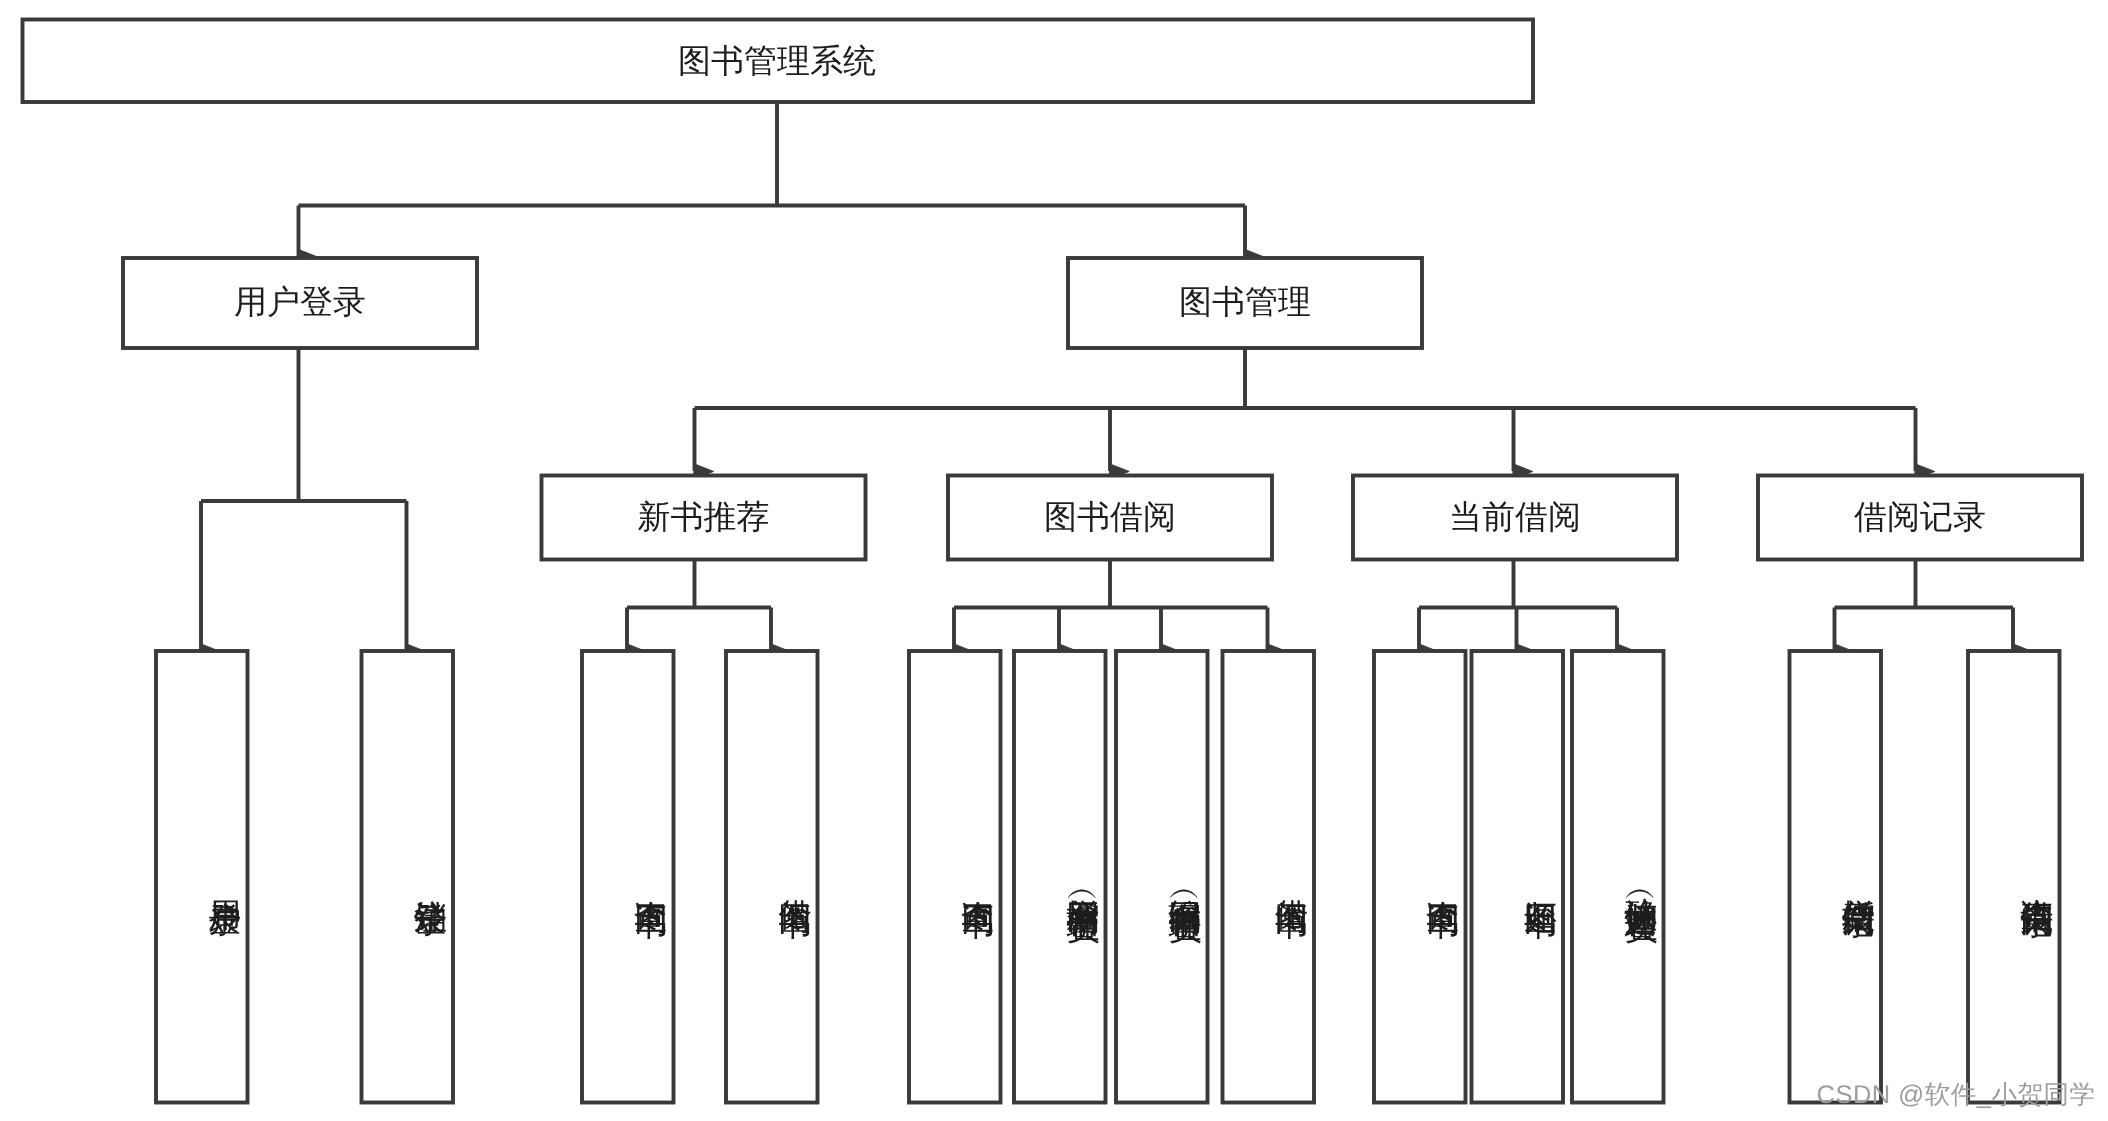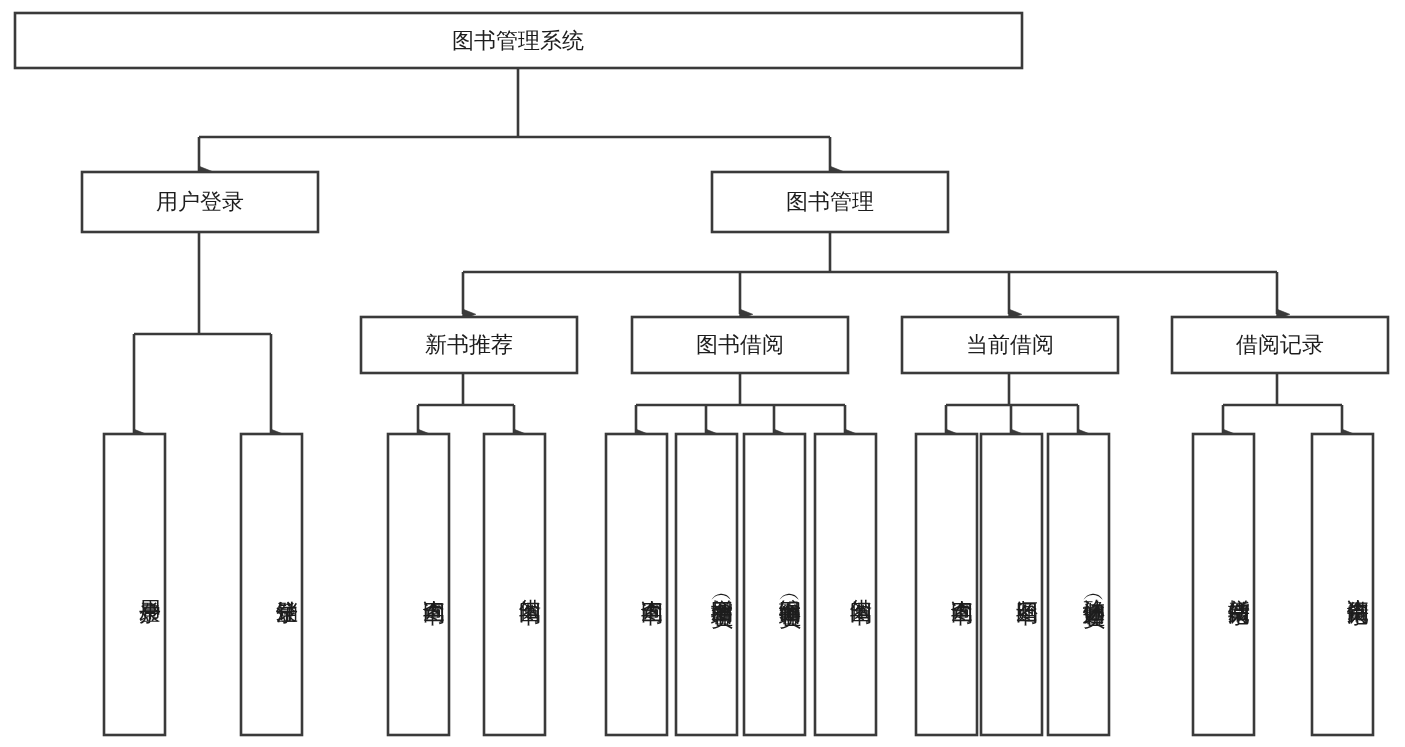--- a/index.html
+++ b/index.html
@@ -189,14 +189,15 @@
   <div class="node-label-v" style="left:744px; top:444px; width:61px; height:285px; display:flex; align-items:flex-start; justify-content:center;">编辑图书（管理员）</div>
   <div class="node-label-v" style="left:815px; top:505px; width:61px; height:160px; display:flex; align-items:flex-start; justify-content:center;">借阅图书</div>
 
   <div class="node-label-v" style="left:916px; top:505px; width:61px; height:160px; display:flex; align-items:flex-start; justify-content:center;">查询图书</div>
   <div class="node-label-v" style="left:981px; top:505px; width:61px; height:160px; display:flex; align-items:flex-start; justify-content:center;">归还图书</div>
   <div class="node-label-v" style="left:1048px; top:444px; width:61px; height:285px; display:flex; align-items:flex-start; justify-content:center;">确认归还（管理员）</div>
 
   <div class="node-label-v" style="left:1193px; top:470px; width:61px; height:230px; display:flex; align-items:flex-start; justify-content:center;">新增借阅记录</div>
   <div class="node-label-v" style="left:1312px; top:470px; width:61px; height:230px; display:flex; align-items:flex-start; justify-content:center;">查询借阅记录</div>
 
+  <div class="watermark">CSDN @软件_小贺同学</div>
 
 </div>
 
 </body></html>

